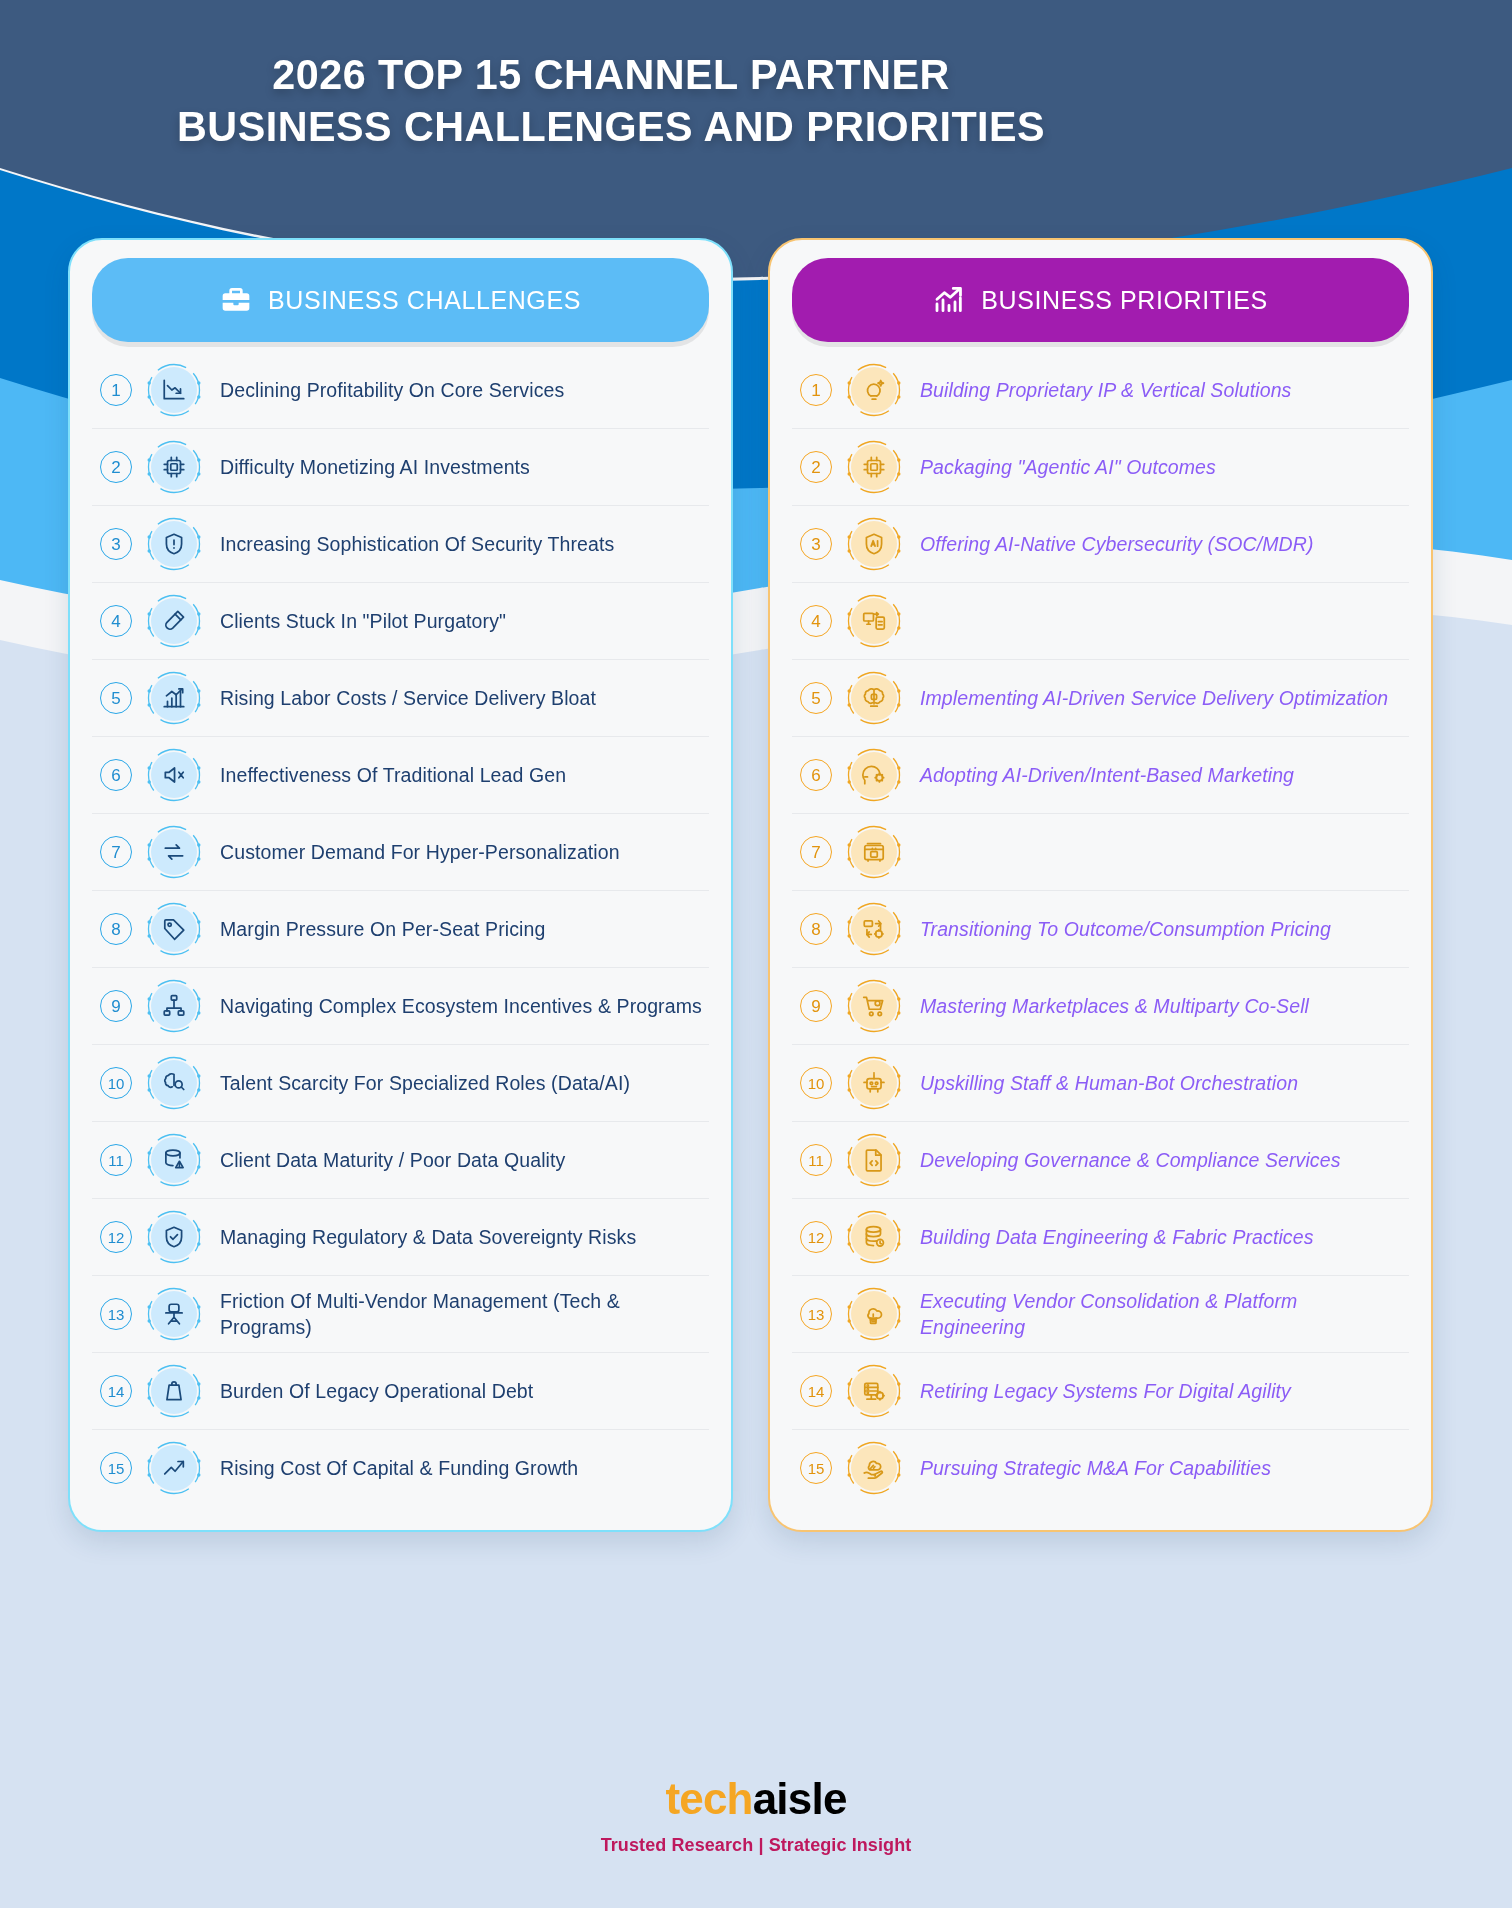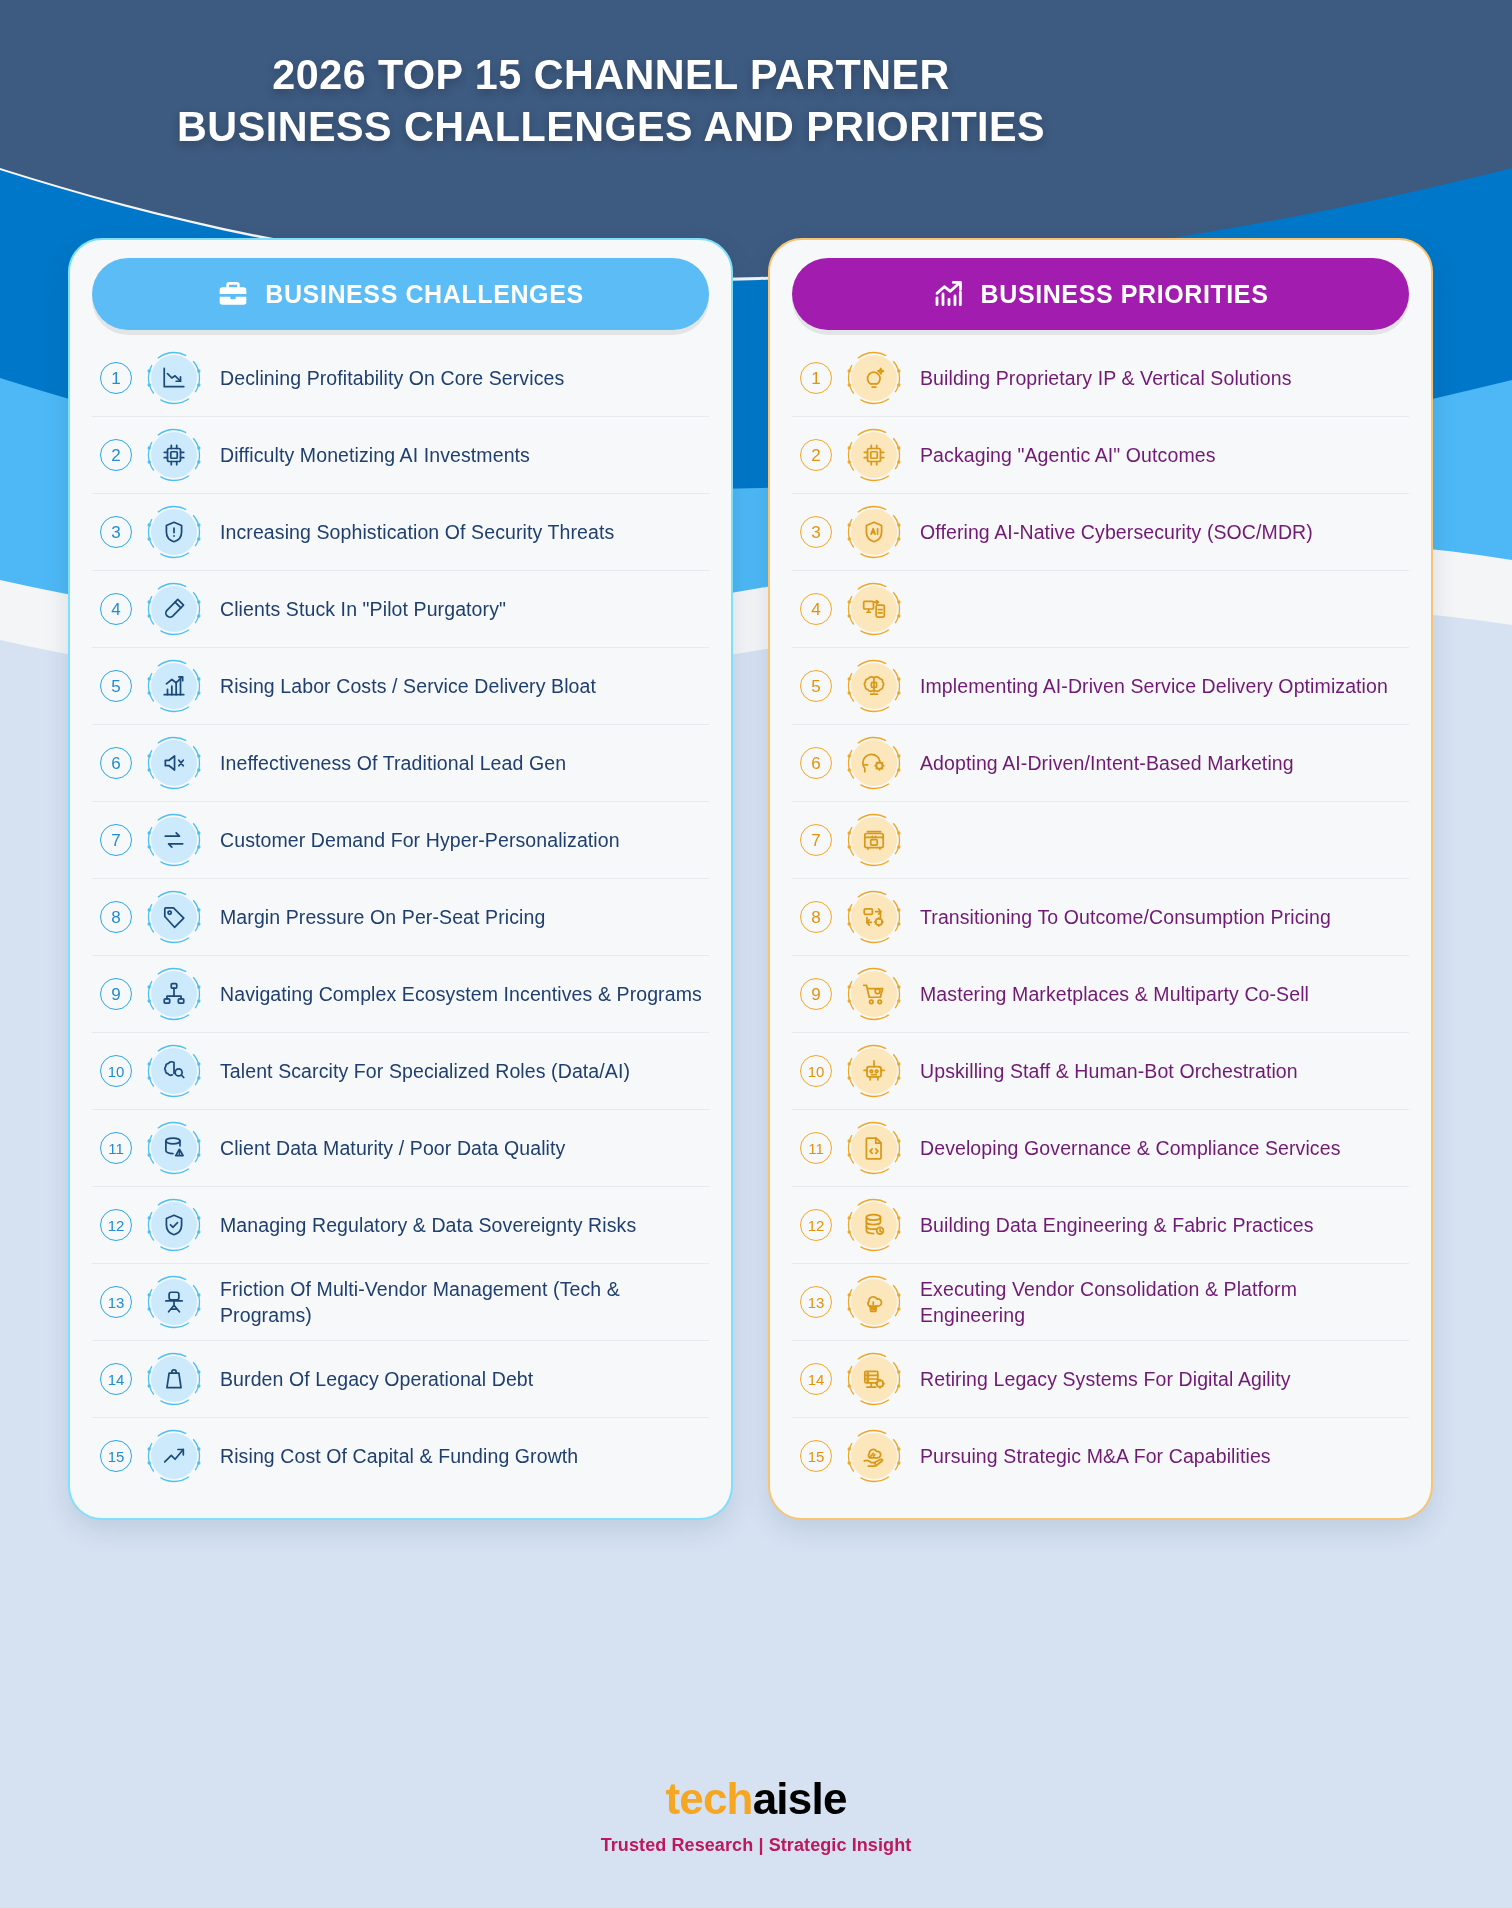--- a/index.html
+++ b/index.html
@@ -44,27 +44,27 @@
     width:665px;
     border-radius:34px;
     background:#f7f8f9;
     padding:18px 22px 24px 22px;
     box-shadow:0 10px 26px rgba(25,60,100,0.13);
   }
   .card-left  { left:68px;  border:2px solid #7ee0fb; }
   .card-right { left:768px; border:2px solid #f8c471; }
 
   .pill {
-    height:72px;
+    height:84px;
     border-radius:36px;
     display:flex; align-items:center; justify-content:center;
     gap:16px;
     color:#ffffff;
     font-size:25px;
-    font-weight:bold;
+    font-weight:normal;
     letter-spacing:0.6px;
     margin-bottom:10px;
     box-shadow:0 5px 0 rgba(0,0,0,0.08);
   }
   .pill-blue   { background:#5cbcf6; }
   .pill-orange { background:#a21caf; }
   .pill svg { display:block; }
 
   
   .list { display:flex; flex-direction:column; }
@@ -110,21 +110,21 @@
   .ico-orange .ico-glyph { color:#d89818; }
   .ico-glyph svg { width:100%; height:100%; display:block; }
 
   .label {
     font-size:19.5px;
     line-height:1.34;
     color:#1e3f6f;
     letter-spacing:0.1px;
     padding-left:4px;
   }
-  .card-right .label { color:#701a75; }
+  .card-right .label { color:#8b5cf6;font-style:italic; }
 
   
   .footer {
     position:absolute; left:0; bottom:52px; width:1512px;
     text-align:center; z-index:7;
   }
   .logo { font-size:44px; font-weight:bold; letter-spacing:-0.8px; line-height:1; }
   .logo .t1 { color:#f5a623; }
   .logo .t2 { color:#000000; }
   .tagline { margin-top:14px; font-size:18px; font-weight:bold; color:#be185d; letter-spacing:0.1px; }

